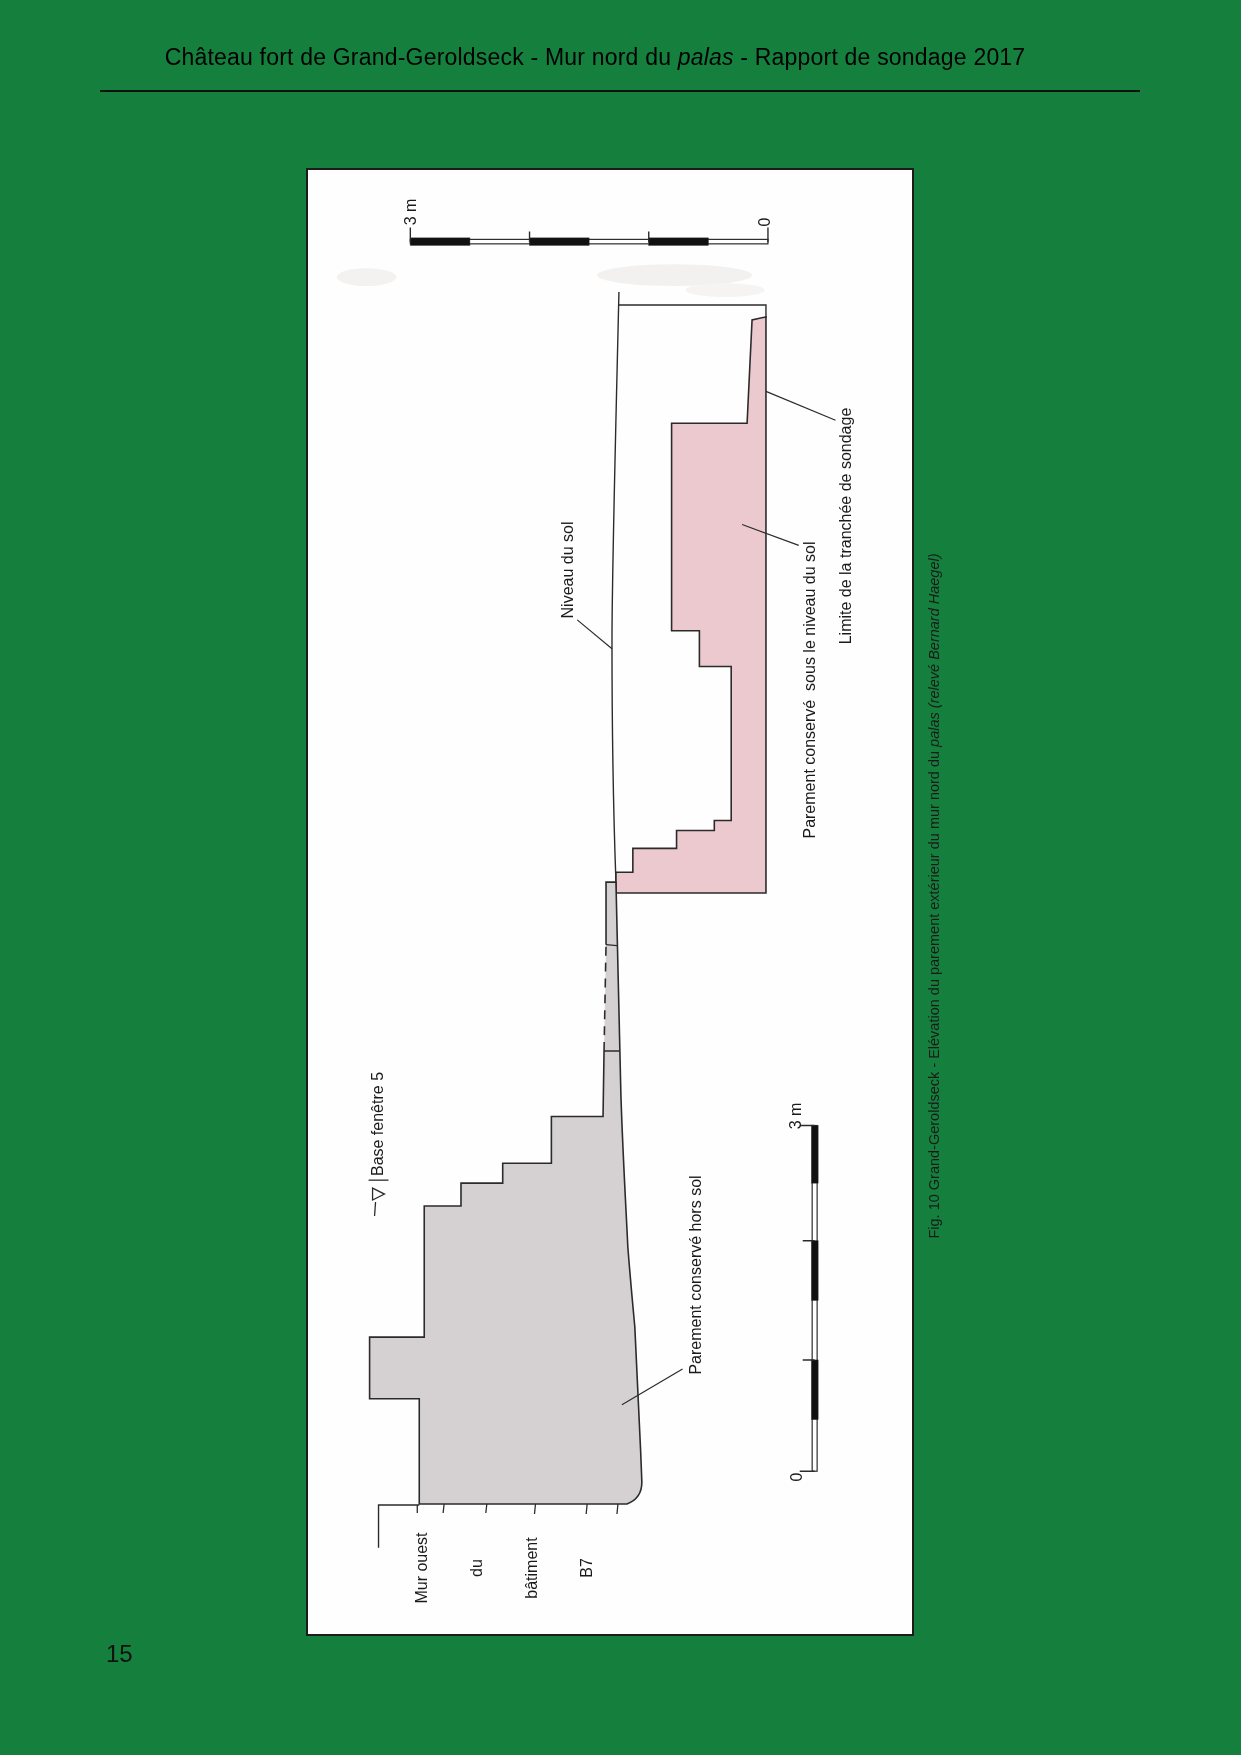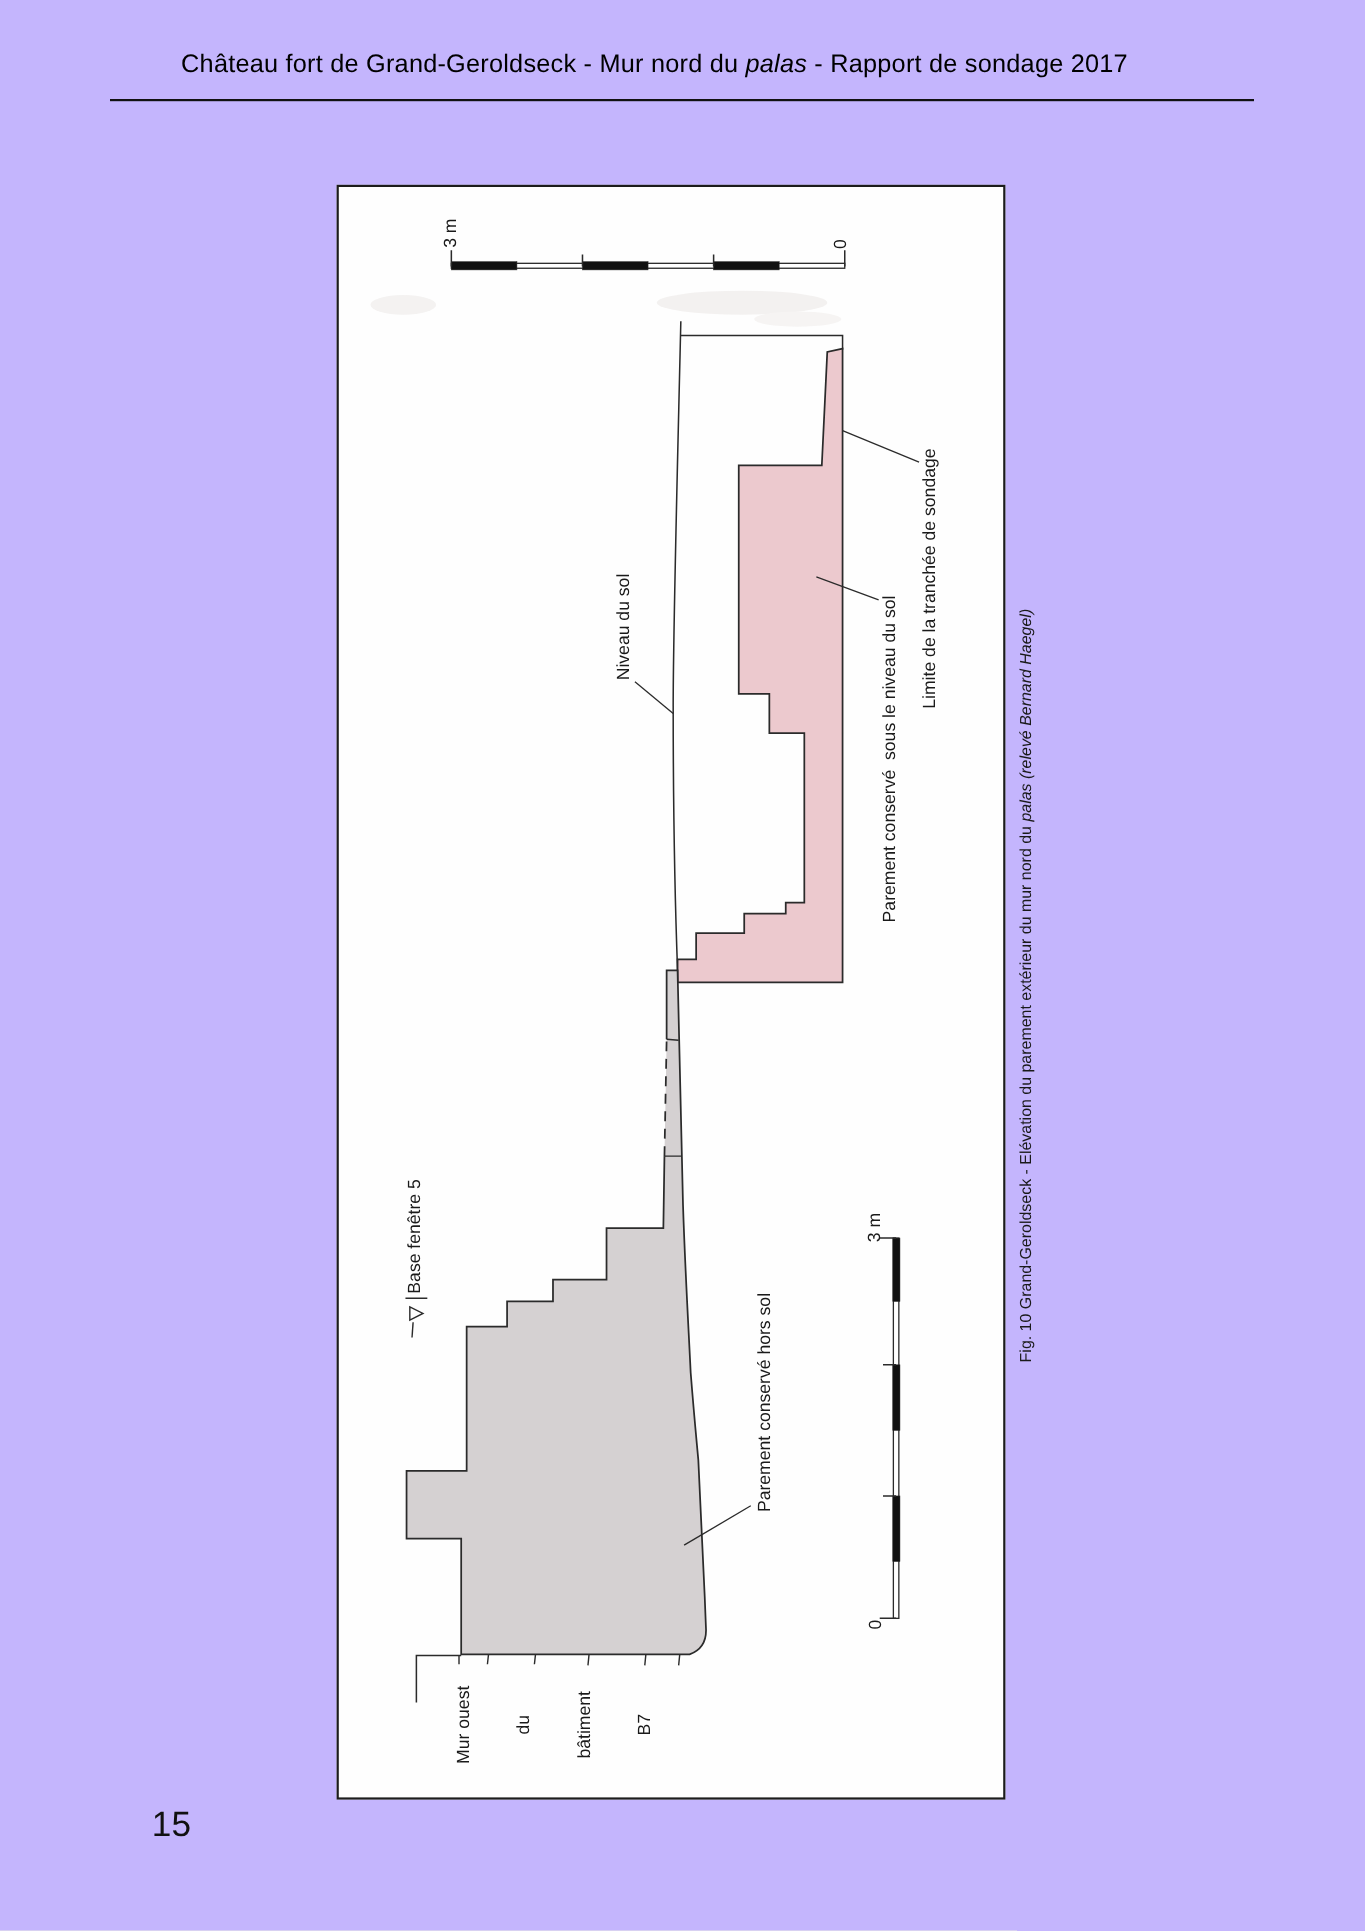--- a/index.html
+++ b/index.html
@@ -1,27 +1,27 @@
 <!DOCTYPE html>
 <html><head>
 <meta charset="utf-8">
 <style>
   html,body{margin:0;padding:0;background:#e8e8e8;}
   #page{
     position:relative;width:1241px;height:1755px;margin:0 auto;
-    background:#c4b5fd;overflow:hidden;
+    background:#15803d;overflow:hidden;
     font-family:"Liberation Sans","DejaVu Sans",sans-serif;color:#111;
   }
   .hdr{
     position:absolute;left:0;top:44px;width:1190px;text-align:center;
     font-size:23px;letter-spacing:.2px;color:#000;
   }
   .hdr i{font-style:italic;}
   .hrule{position:absolute;left:100px;top:90px;width:1040px;height:2px;background:#111;}
-  .pagenum{position:absolute;left:106px;top:1640px;font-size:32px;color:#111;margin-left:32px;}
+  .pagenum{position:absolute;left:106px;top:1640px;font-size:24px;color:#111;}
   .frame{
     position:absolute;left:306px;top:168px;width:608px;height:1468px;
     border:2px solid #1c1c1c;box-sizing:border-box;background:#fefefe;
   }
   .frame svg{position:absolute;left:0;top:0;}
   
   .vl{position:absolute;width:0;height:0;}
   .vl>span{
     position:absolute;left:0;top:0;display:block;white-space:pre;text-align:center;
     transform:translate(-50%,-50%) rotate(-90deg);

